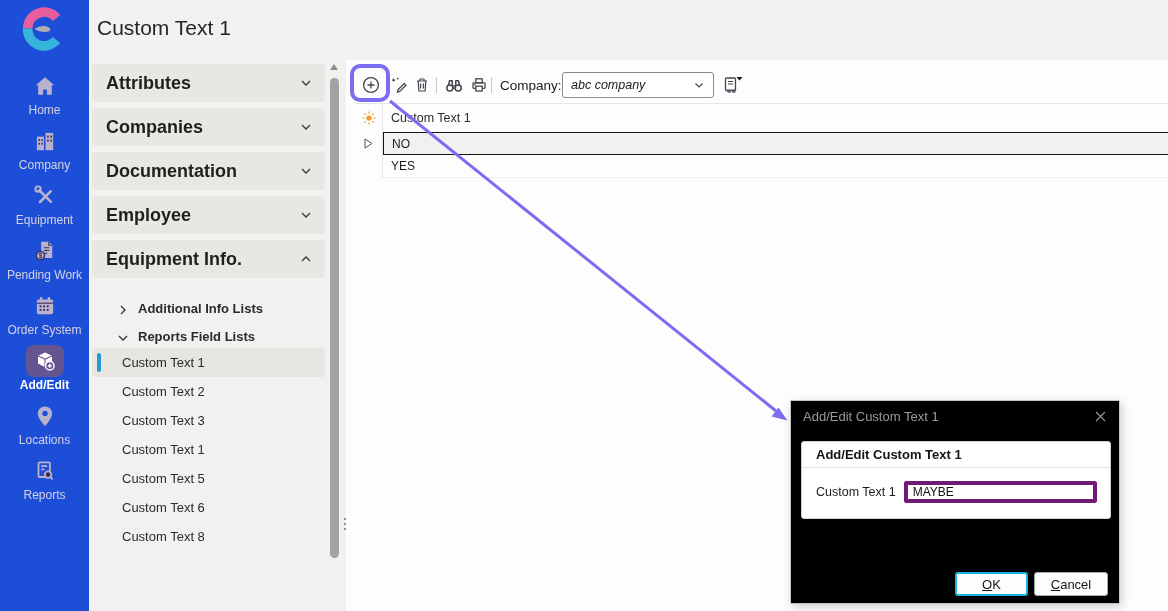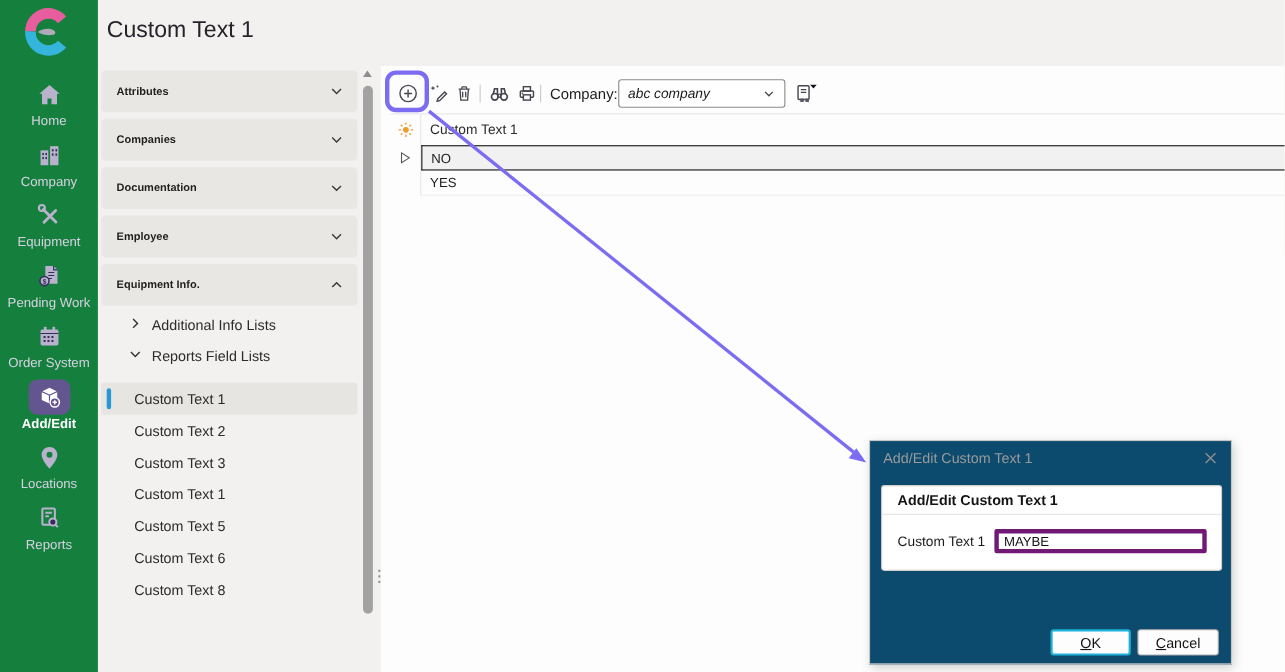--- a/index.html
+++ b/index.html
@@ -1,41 +1,41 @@
 <!DOCTYPE html>
 <html><head>
 <meta charset="utf-8">
 <style>
   * { box-sizing: border-box; margin: 0; padding: 0; }
   html,body { width:1168px; height:611px; }
   body { font-family:"Liberation Sans", sans-serif; }
   #app { position:relative; width:1168px; height:611px; background:#f2f1ef; overflow:hidden; }
 
   
-  .rail { position:absolute; left:0; top:0; width:89px; height:611px; background:#15803d; }
+  .rail { position:absolute; left:0; top:0; width:89px; height:611px; background:#1d4ed8; }
   .logo { position:absolute; left:21px; top:6px; width:46px; height:46px; }
   .rail-nav { position:absolute; top:66px; left:0; width:89px; }
   .rail-item { height:55px; display:flex; flex-direction:column; align-items:center; justify-content:center; cursor:pointer; }
   .rail-item .icon-wrap { height:32px; width:38px; display:flex; align-items:center; justify-content:center; }
   .rail-item.active .icon-wrap { background:#63558f; border-radius:8px; }
   .rail-label { margin-top:1px; font-size:12px; color:#d6d1e3; }
   .rail-item.active .rail-label { color:#ffffff; font-weight:bold; }
 
   
   .page-title { position:absolute; left:97px; top:16px; font-size:21px; color:#26242b; }
 
   
   .sections { position:absolute; left:92px; top:64px; width:233px; }
   .section { height:38px; margin-bottom:6px; background:#e9e7e4; border-radius:4px;
              display:flex; align-items:center; padding:0 12px 0 14px; cursor:pointer; }
-  .section-label { font-size:10px; font-weight:bold; color:#201f1e; }
+  .section-label { font-size:18px; font-weight:bold; color:#201f1e; }
   .section .chev { margin-left:auto; }
 
   .tree { position:absolute; left:92px; top:288px; width:233px; }
-  .tree-parent { height:28px; display:flex; align-items:flex-start; padding-left:25px; gap:9px; cursor:pointer; }
+  .tree-parent { height:28px; display:flex; align-items:flex-end; padding-left:25px; gap:9px; cursor:pointer;font-weight:bold; }
   .tree-parent-label { font-size:13px; color:#2b2b2b; }
   .ct-list { margin-top:4px; }
   .ct-item { position:relative; height:29px; display:flex; align-items:center; padding-left:30px;
              font-size:13px; color:#2b2b2b; border-radius:3px; cursor:pointer; }
   .ct-item.selected { background:#e7e5e2; }
   .ct-item.selected .sel-bar { position:absolute; left:5px; top:5px; width:4px; height:19px;
              background:#2798d4; border-radius:2px; }
 
   
   .vscroll { position:absolute; left:330px; top:62px; width:9px; height:549px; }
@@ -69,21 +69,21 @@
   .grid-header { height:29px; display:flex; border-top:1px solid #e6e6e6; background:#fdfdfd; }
   .gutter { flex:0 0 28px; border-right:1px solid #e6e6e6; display:flex; align-items:center; justify-content:center; }
   .col-header { flex:1; display:flex; align-items:center; padding-left:8px; font-size:12.5px; color:#2c2c2c; }
   .grid-row { height:23px; display:flex; cursor:pointer; }
   .cell { flex:1; display:flex; align-items:center; padding-left:8px; font-size:12px; color:#1c1c1c; }
   .row-no .cell { background:#f1f1f1; border-top:1px solid #141414; border-bottom:1px solid #141414;
                   border-left:1px solid #141414; }
   .row-yes .cell { border-bottom:1px solid #efefef; }
 
   
-  .dialog { position:absolute; left:790px; top:400px; width:330px; height:204px; background:#0c4a6e;
+  .dialog { position:absolute; left:790px; top:400px; width:330px; height:204px; background:#000000;
             border:1px solid #c6c6c6; box-shadow:2px 3px 9px rgba(0,0,0,0.18); }
   .dialog-titlebar { height:30px; display:flex; align-items:center; padding:0 12px; }
   .dialog-title { font-size:13px; color:#9a9a9a; }
   .close-x { margin-left:auto; cursor:pointer; display:flex; }
   .groupbox { position:absolute; left:10px; top:40px; width:310px; height:78px; background:#ffffff;
             border:1px solid #cfcfcf; border-radius:3px; }
   .group-header { height:26px; line-height:26px; padding-left:14px; font-size:13px; font-weight:bold;
             color:#141414; border-bottom:1px solid #e3e3e3; }
   .field-row { display:flex; align-items:center; padding:13px 13px 0 14px; gap:8px; }
   .field-label { font-size:12.5px; color:#1c1c1c; white-space:nowrap; }

